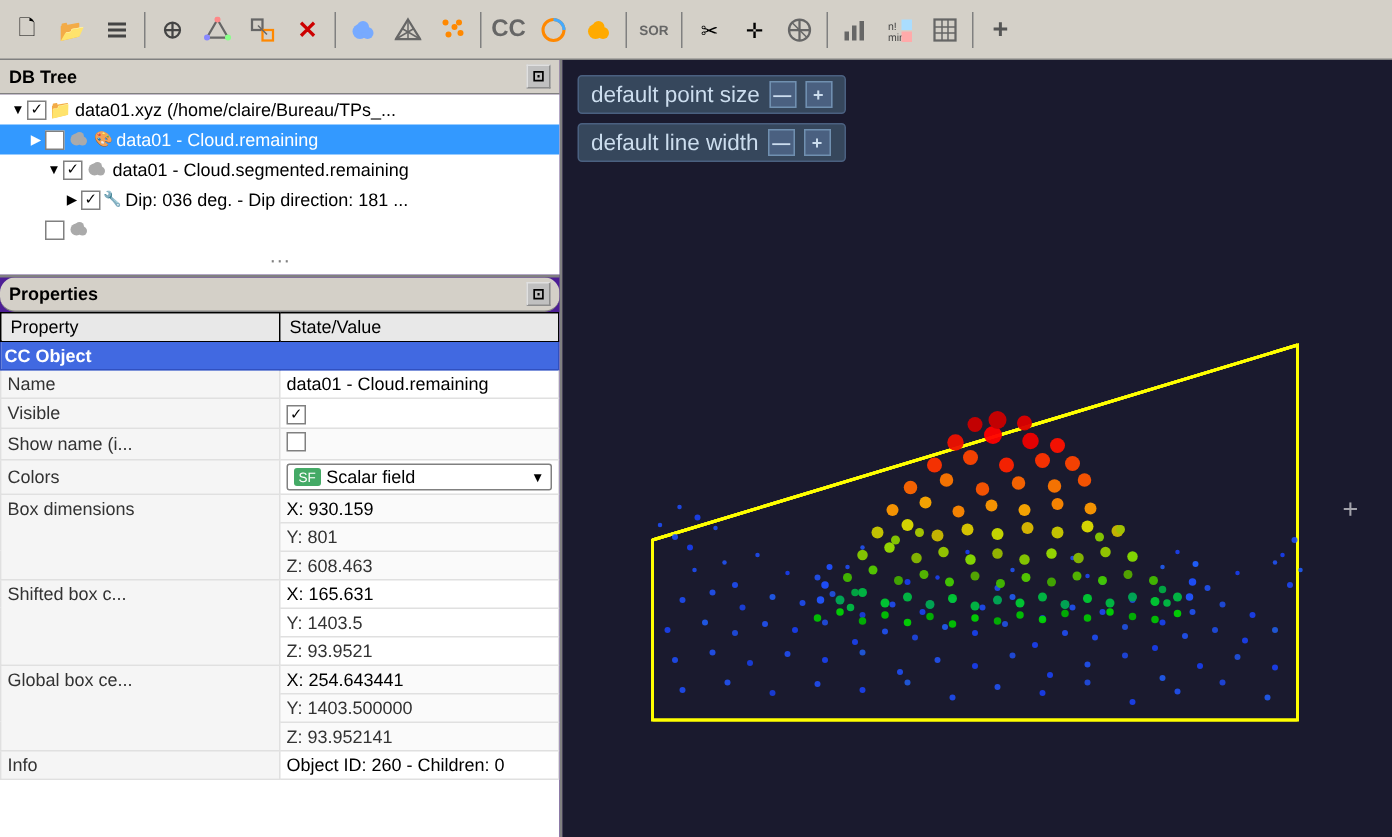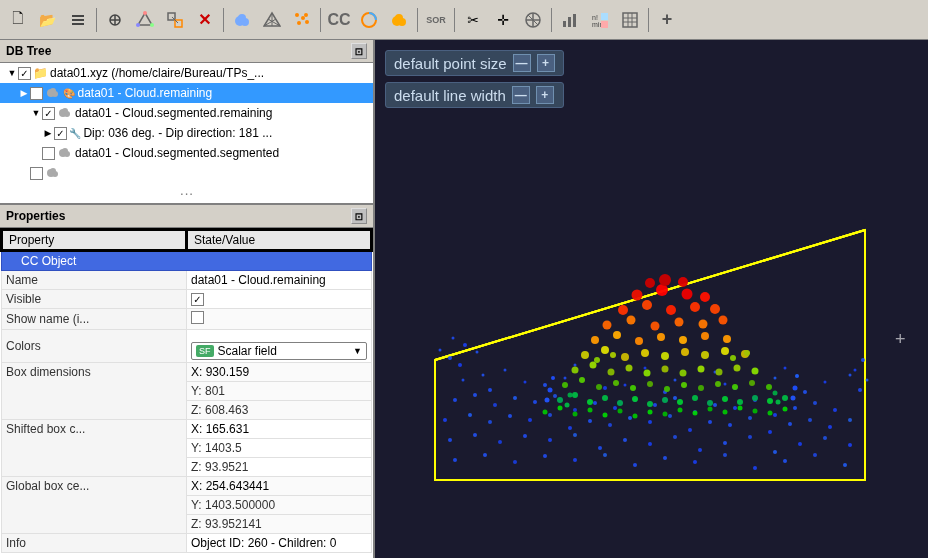--- a/index.html
+++ b/index.html
@@ -138,49 +138,50 @@
 
     #properties-header {
       background: #d4d0c8;
       border-bottom: 1px solid #808080;
       padding: 3px 6px;
       display: flex;
       align-items: center;
       justify-content: space-between;
       font-weight: bold;
       flex-shrink: 0;
+      border-radius: 10px;
     }
 
     #properties-table {
       flex: 1;
       overflow-y: auto;
       background: white;
     }
 
     .prop-table {
       width: 100%;
       border-collapse: collapse;
     }
 
     .prop-table-header th {
       background: #e8e8e8;
-      border: 3px solid #000000;
+      border: 1px solid #000000;
       padding: 2px 6px;
       text-align: left;
       font-weight: normal;
       position: sticky;
       top: 0;
       z-index: 1;
     }
 
     .prop-section-header td {
       background: #4169e1;
       color: white;
-      padding: 2px 19px;
-      font-weight: normal;
+      padding: 2px 2px;
+      font-weight: bold;
       border: 1px solid #3050c0;
     }
 
     .prop-row td {
       border: 1px solid #e0e0e0;
       padding: 2px 4px;
       vertical-align: middle;
     }
 
     .prop-row td:first-child {
@@ -209,21 +210,20 @@
     }
 
     .colors-dropdown {
       display: flex;
       align-items: center;
       gap: 4px;
       border: 1px solid #808080;
       background: white;
       padding: 1px 4px;
       border-radius: 2px;
-      margin-top: 10px;
     }
     .colors-dropdown-arrow {
       margin-left: auto;
       font-size: 9px;
     }
 
     
     #viewport {
       flex: 1;
       background: #1a1a2e;
@@ -469,33 +469,20 @@
         </div>
 
         <div class="tree-item">
           <span class="indent" style="width:40px"></span>
           <span class="expand-arrow">▶</span>
           <span class="checkbox checked"></span>
           <span style="font-size:10px;margin-right:2px;">🔧</span>
           <span class="label">Dip: 036 deg. - Dip direction: 181 ...</span>
         </div>
 
-        <div class="tree-item">
-          <span class="indent" style="width:28px"></span>
-          <span class="expand-arrow" style="visibility:hidden">▶</span>
-          <span class="checkbox"></span>
-          <span style="font-size:11px;margin-right:2px;">
-            <svg width="16" height="12" viewBox="0 0 16 12">
-                <circle cx="6" cy="7" r="4" fill="#aaa"></circle>
-                <circle cx="10" cy="8" r="3" fill="#aaa"></circle>
-                <circle cx="8" cy="5" r="3" fill="#aaa"></circle>
-              </svg>
-          </span>
-          <span class="label">data01 - Cloud.segmented.segmented</span>
-        </div>
 
         <div class="tree-item">
           <span class="indent" style="width:16px"></span>
           <span class="expand-arrow" style="visibility:hidden">▶</span>
           <span class="checkbox"></span>
           <span style="font-size:11px;margin-right:2px;">
             <svg width="16" height="12" viewBox="0 0 16 12">
                 <circle cx="6" cy="7" r="4" fill="#aaa"></circle>
                 <circle cx="10" cy="8" r="3" fill="#aaa"></circle>
                 <circle cx="8" cy="5" r="3" fill="#aaa"></circle>

